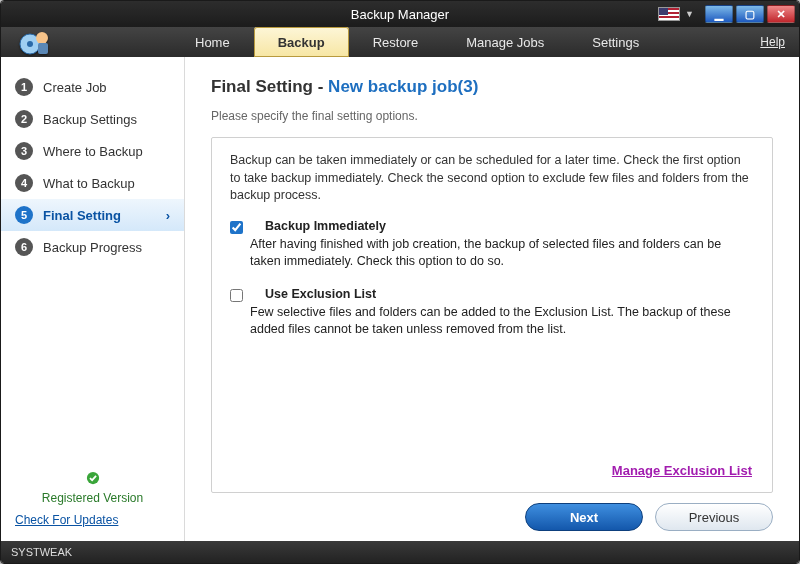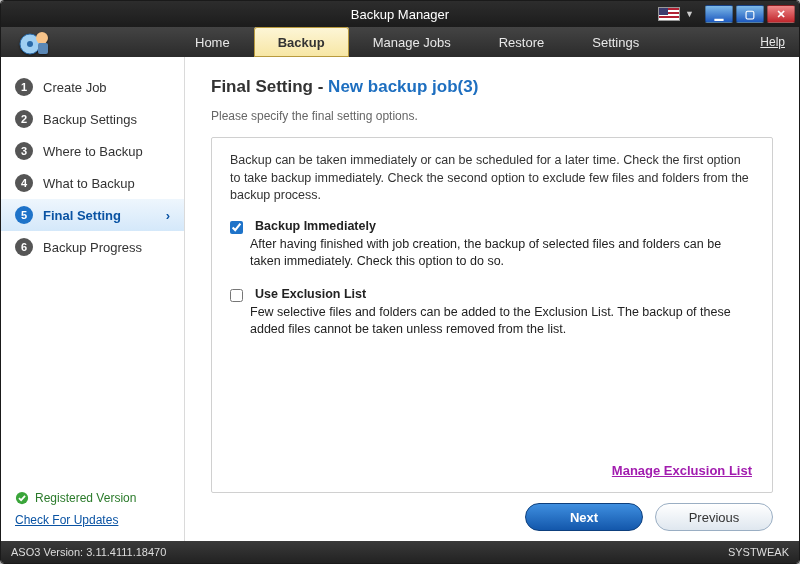--- a/index.html
+++ b/index.html
@@ -47,32 +47,32 @@
   .steps { padding: 14px 0; }
   .step { display:flex; align-items:center; gap:10px; padding: 7px 14px; font-size:13px; color:#333; cursor:pointer; }
   .step .num {
     width:18px; height:18px; border-radius:50%; background:#555; color:#fff;
     display:flex; align-items:center; justify-content:center; font-size:11px; font-weight:600;
   }
   .step.active { background: linear-gradient(#eef6fd,#d4e8fa); color:#0a53a3; font-weight:600; }
   .step.active .num { background:#1e73c9; }
   .step.active::after { content:"›"; margin-left:auto; color:#0a53a3; font-weight:bold; }
   .sidebar .bottom { margin-top:auto; padding: 10px 14px 14px; font-size:12px; }
-  .reg { color:#2a7a2a; display:flex; align-items:center; gap:6px; margin-bottom:8px; }
+  .reg { color:#2a7a2a; display:flex; align-items:center; gap:6px; margin-bottom:8px;flex-direction:column; }
   .reg svg { width:14px; height:14px; }
   .updates { color:#0a53a3; text-decoration: underline; cursor:pointer; }
   
   .main { flex:1; display:flex; flex-direction:column; padding: 20px 26px 10px 26px; }
   .page-title { font-size:17px; font-weight:600; color:#333; }
   .page-title .jobname { color:#1e6fc0; font-weight:600; }
   .subtitle { font-size:12px; color:#666; margin-top:12px; }
   .panel { flex:1; margin-top:14px; border:1px solid #d0d0d0; border-radius:2px; padding: 14px 18px; font-size:12.5px; color:#222; overflow:hidden; position:relative; }
   .panel h3 { font-size:13px; margin-bottom:6px; }
   .panel p.desc { color:#333; line-height:1.4; margin-bottom:14px; }
-  .check-row { display:flex; align-items:flex-start; gap:12px; margin-top:4px; }
+  .check-row { display:flex; align-items:flex-start; gap:22px; margin-top:4px; }
   .check-row input { margin-top:2px; accent-color:#1e73c9; }
   .check-row label { font-weight:600; }
   .check-desc { margin-left:20px; margin-top:2px; margin-bottom:16px; line-height:1.4; }
   .manage-link { position:absolute; bottom:14px; right:20px; color:#a21caf; font-weight:600; text-decoration:underline; cursor:pointer; font-size:13px; }
   
   .footer-btns { display:flex; justify-content:flex-end; gap:12px; margin-top:10px; }
   .btn {
     width:118px; height:28px; border-radius:14px; font-size:13px; font-weight:500;
     display:flex; align-items:center; justify-content:center; cursor:pointer;
     border:1px solid #9aaec3;
@@ -107,22 +107,22 @@
       <svg width="40" height="28" viewBox="0 0 40 28">
         <circle cx="14" cy="16" r="10" fill="#9fcff2" stroke="#2a6aa8"></circle>
         <circle cx="14" cy="16" r="3" fill="#2a6aa8"></circle>
         <circle cx="26" cy="10" r="6" fill="#f6c38a"></circle>
         <rect x="22" y="15" width="10" height="11" rx="2" fill="#5a87b5"></rect>
       </svg>
     </div>
     <div class="tabs">
       <div class="tab">Home</div>
       <div class="tab active">Backup</div>
+      <div class="tab">Restore</div>
       <div class="tab">Manage Jobs</div>
-      <div class="tab">Restore</div>
       <div class="tab">Settings</div>
     </div>
     <div class="help">Help</div>
   </div>
 
   <div class="body">
     <div class="sidebar">
       <div class="steps">
         <div class="step">
           <div class="num">1</div>
@@ -186,17 +186,16 @@
       </div>
 
       <div class="footer-btns">
         <div class="btn next">Next</div>
         <div class="btn prev">Previous</div>
       </div>
     </div>
   </div>
 
   <div class="statusbar">
-    <span>ASO3 Version: 3.11.4111.18470</span>
     <span>SYSTWEAK</span>
   </div>
 
 </div>
 
 </body></html>

